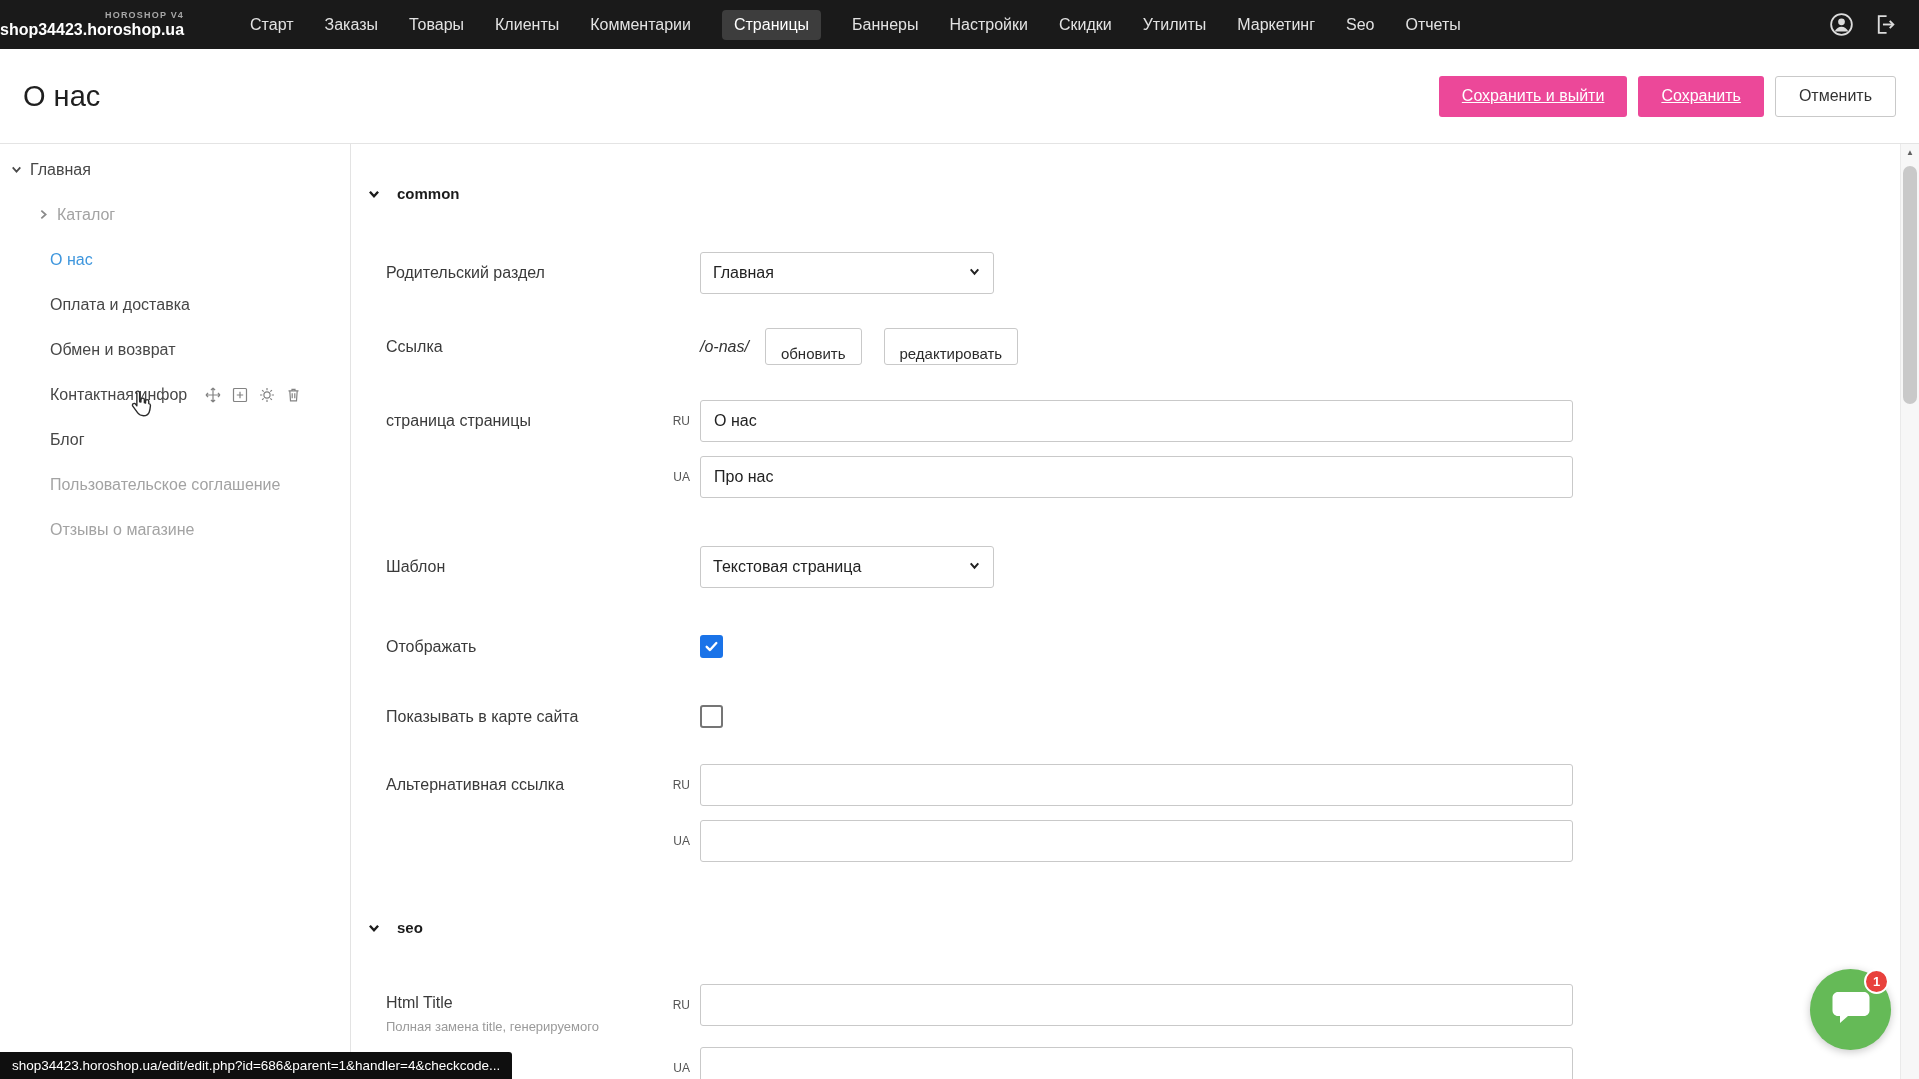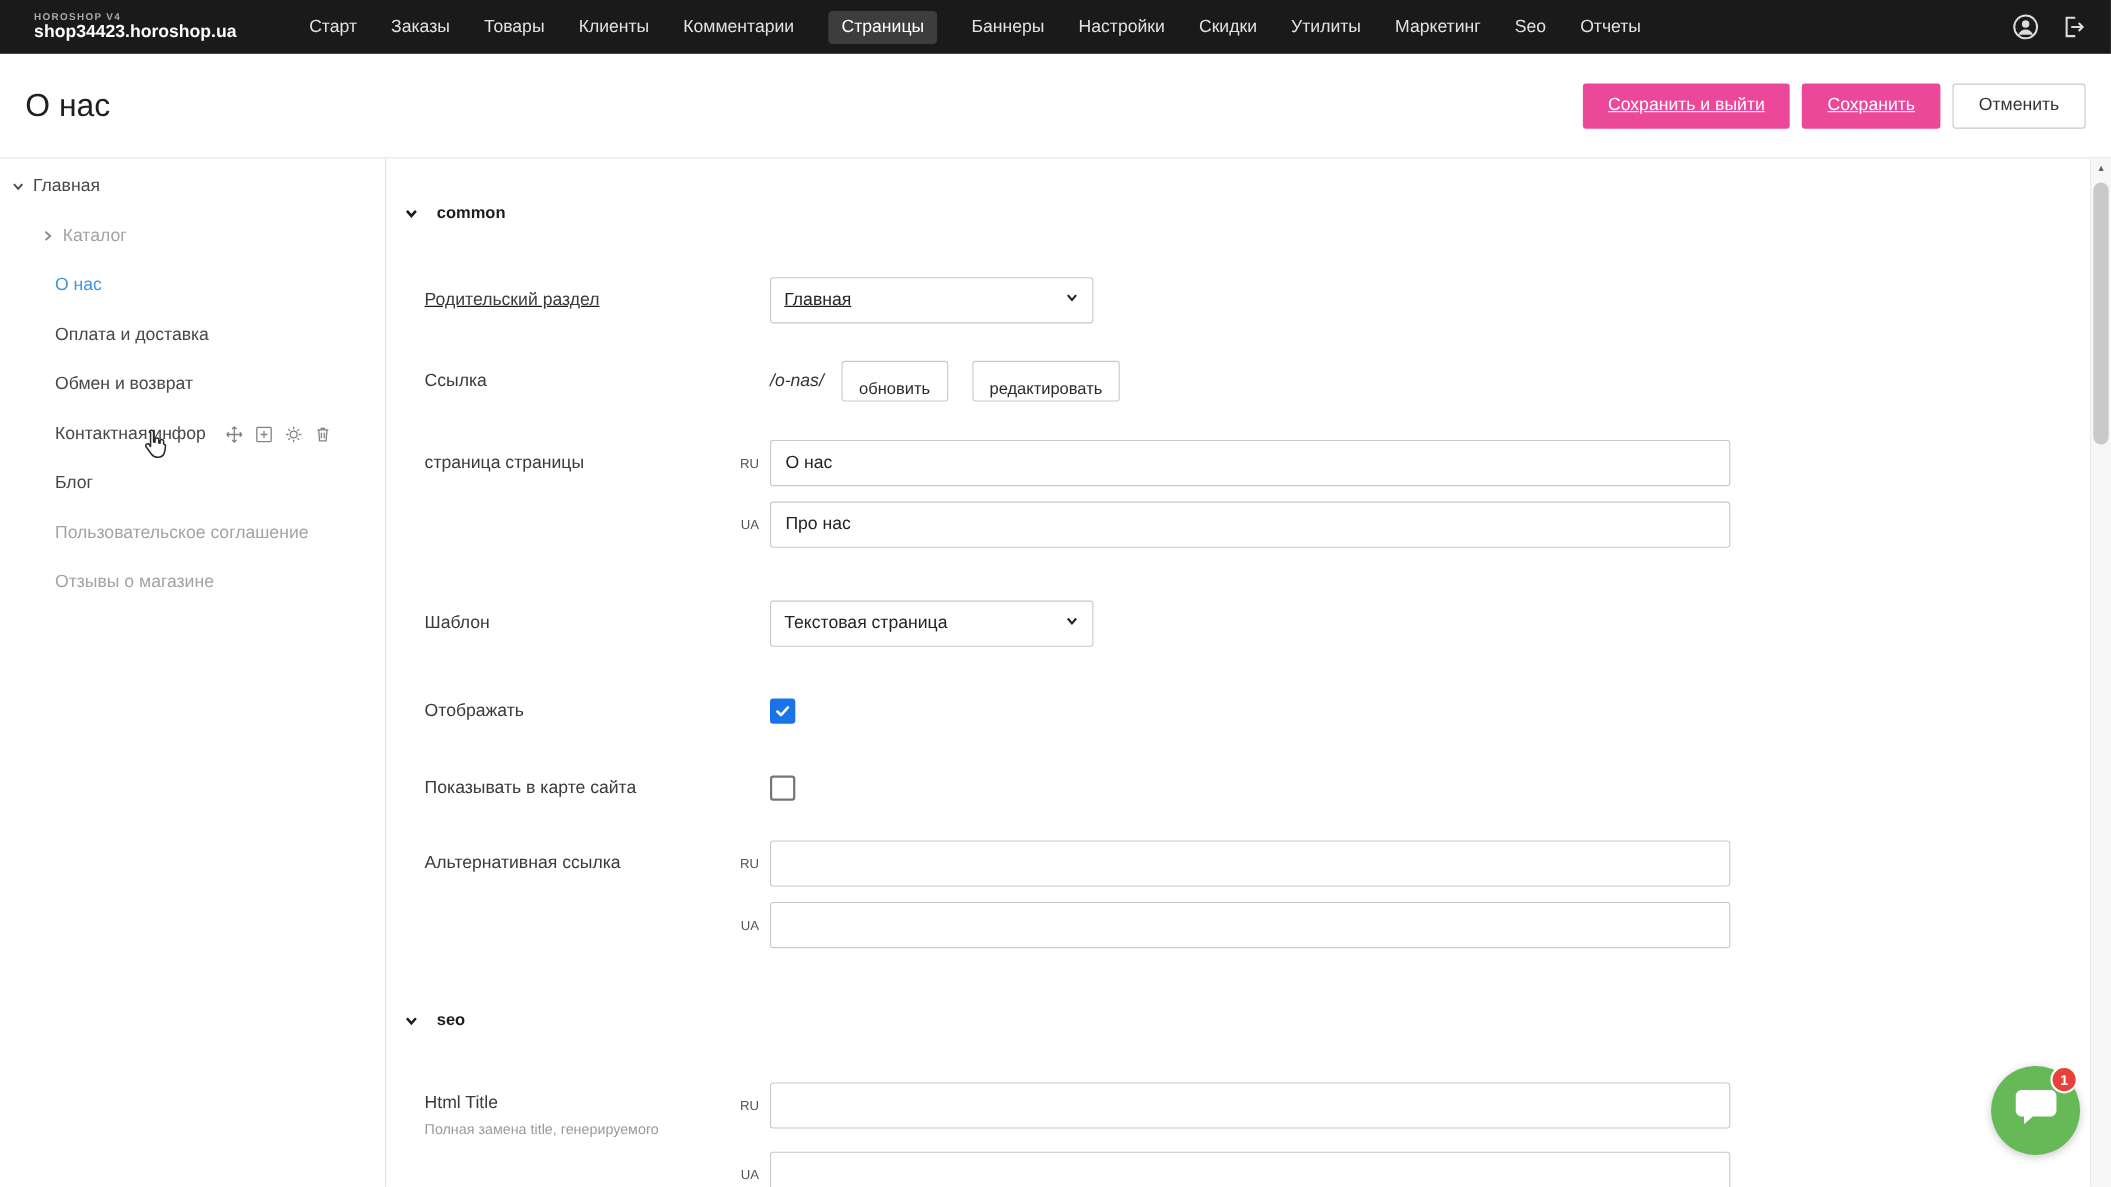--- a/index.html
+++ b/index.html
@@ -2,21 +2,21 @@
 <html><head>
 <meta charset="utf-8">
 <style>
   * { box-sizing: border-box; margin: 0; padding: 0; }
   html,body { width:1919px; height:1079px; overflow:hidden; }
   body { font-family:"Liberation Sans","DejaVu Sans",sans-serif; background:#fff; }
   .app { position:relative; width:1919px; height:1079px; background:#fff; }
 
   
   .navbar { height:49px; background:#1a1a1a; display:flex; align-items:center; }
-  .brand { margin-left:31px; cursor:pointer; }
+  .brand { cursor:pointer;text-align:right; }
   .brand-top { font-size:9px; letter-spacing:1.2px; color:#a8a8a8; font-weight:700; }
   .brand-main { font-size:16px; color:#fff; font-weight:700; margin-top:1px; }
   .menu { display:flex; align-items:center; gap:31px; margin-left:66px; font-size:16px; color:#e2e2e2; }
   .menu-item { cursor:pointer; white-space:nowrap; }
   .menu-item.active { background:#3d3d3d; color:#fff; padding:6px 12px; border-radius:4px; }
   .nav-icons { margin-left:auto; margin-right:22px; display:flex; align-items:center; gap:17px; }
   .nav-icon { display:flex; cursor:pointer; }
 
   
   .page-header { height:95px; display:flex; align-items:center; padding:0 23px; border-bottom:1px solid #e4e4e4; background:#fff; }
@@ -53,21 +53,21 @@
   .link-val { font-size:16px; color:#333; margin-right:16px;font-style:italic; }
   .btn-small { height:37px; background:#fff; border:1px solid #c9c9c9; border-radius:3px; font-size:15px; padding:16px 15px; color:#2b2b2b; cursor:pointer; font-family:inherit; }
   .btn-small + .btn-small { margin-left:22px; }
   .cb { width:23px; height:23px; border:2px solid #757575; border-radius:3px; background:#fff; cursor:pointer; }
   .cb.checked { background:#1a73e8; border-color:#1a73e8; display:flex; align-items:center; justify-content:center; }
   .hint { font-size:13px; color:#9a9a9a; margin-top:7px; white-space:nowrap; }
   .frow.top { align-items:flex-start; }
   .frow.top .flabel { padding-top:10px; }
   .frow.top .lang { padding-top:14px; }
 
-  .mt50 { margin-top:50px;text-decoration:underline; } .mt34 { margin-top:34px; } .mt35 { margin-top:35px; }
+  .mt50 { margin-top:50px; } .mt34 { margin-top:34px; } .mt35 { margin-top:35px; }
   .mt14 { margin-top:14px; } .mt48 { margin-top:48px; } .mt47 { margin-top:47px; }
   .mt36 { margin-top:36px; } .mt13 { margin-top:13px; }
 
   
   .statusbar { position:absolute; left:0; bottom:0; height:27px; background:#0f0f0f; color:#fff; font-size:13.5px; display:flex; align-items:center; padding:0 12px; border-radius:0 3px 0 0; z-index:30; white-space:nowrap; }
 
   
   .chat { position:absolute; right:28px; bottom:29px; width:81px; height:81px; border-radius:50%; background:#65ba57; display:flex; align-items:center; justify-content:center; cursor:pointer; box-shadow:0 2px 8px rgba(0,0,0,.22); z-index:25; }
   .chat-badge { position:absolute; top:0; right:2px; min-width:25px; height:25px; border-radius:50%; background:#e8413c; border:2px solid #fff; color:#fff; font-size:13px; font-weight:700; display:flex; align-items:center; justify-content:center; }
 
@@ -298,20 +298,21 @@
       </div>
       <div class="frow mt13">
         <span class="flabel"></span>
         <span class="lang">UA</span>
         <input class="tinput" type="text" value="" style="">
       </div>
 
     </main>
   </div>
 
+  <div class="statusbar">shop34423.horoshop.ua/edit/edit.php?id=686&amp;parent=1&amp;handler=4&amp;checkcode...</div>
 
   <div class="chat">
     <span>
       <svg width="40" height="38" viewBox="0 0 40 38" fill="#fff">
         <path d="M7 3h26c3 0 5.5 2.5 5.5 5.5v13c0 3-2.5 5.5-5.5 5.5H17l-8 7v-7H7c-3 0-5.5-2.5-5.5-5.5v-13C1.5 5.5 4 3 7 3z"></path>
       </svg>
     </span>
     <span class="chat-badge">1</span>
   </div>
 

